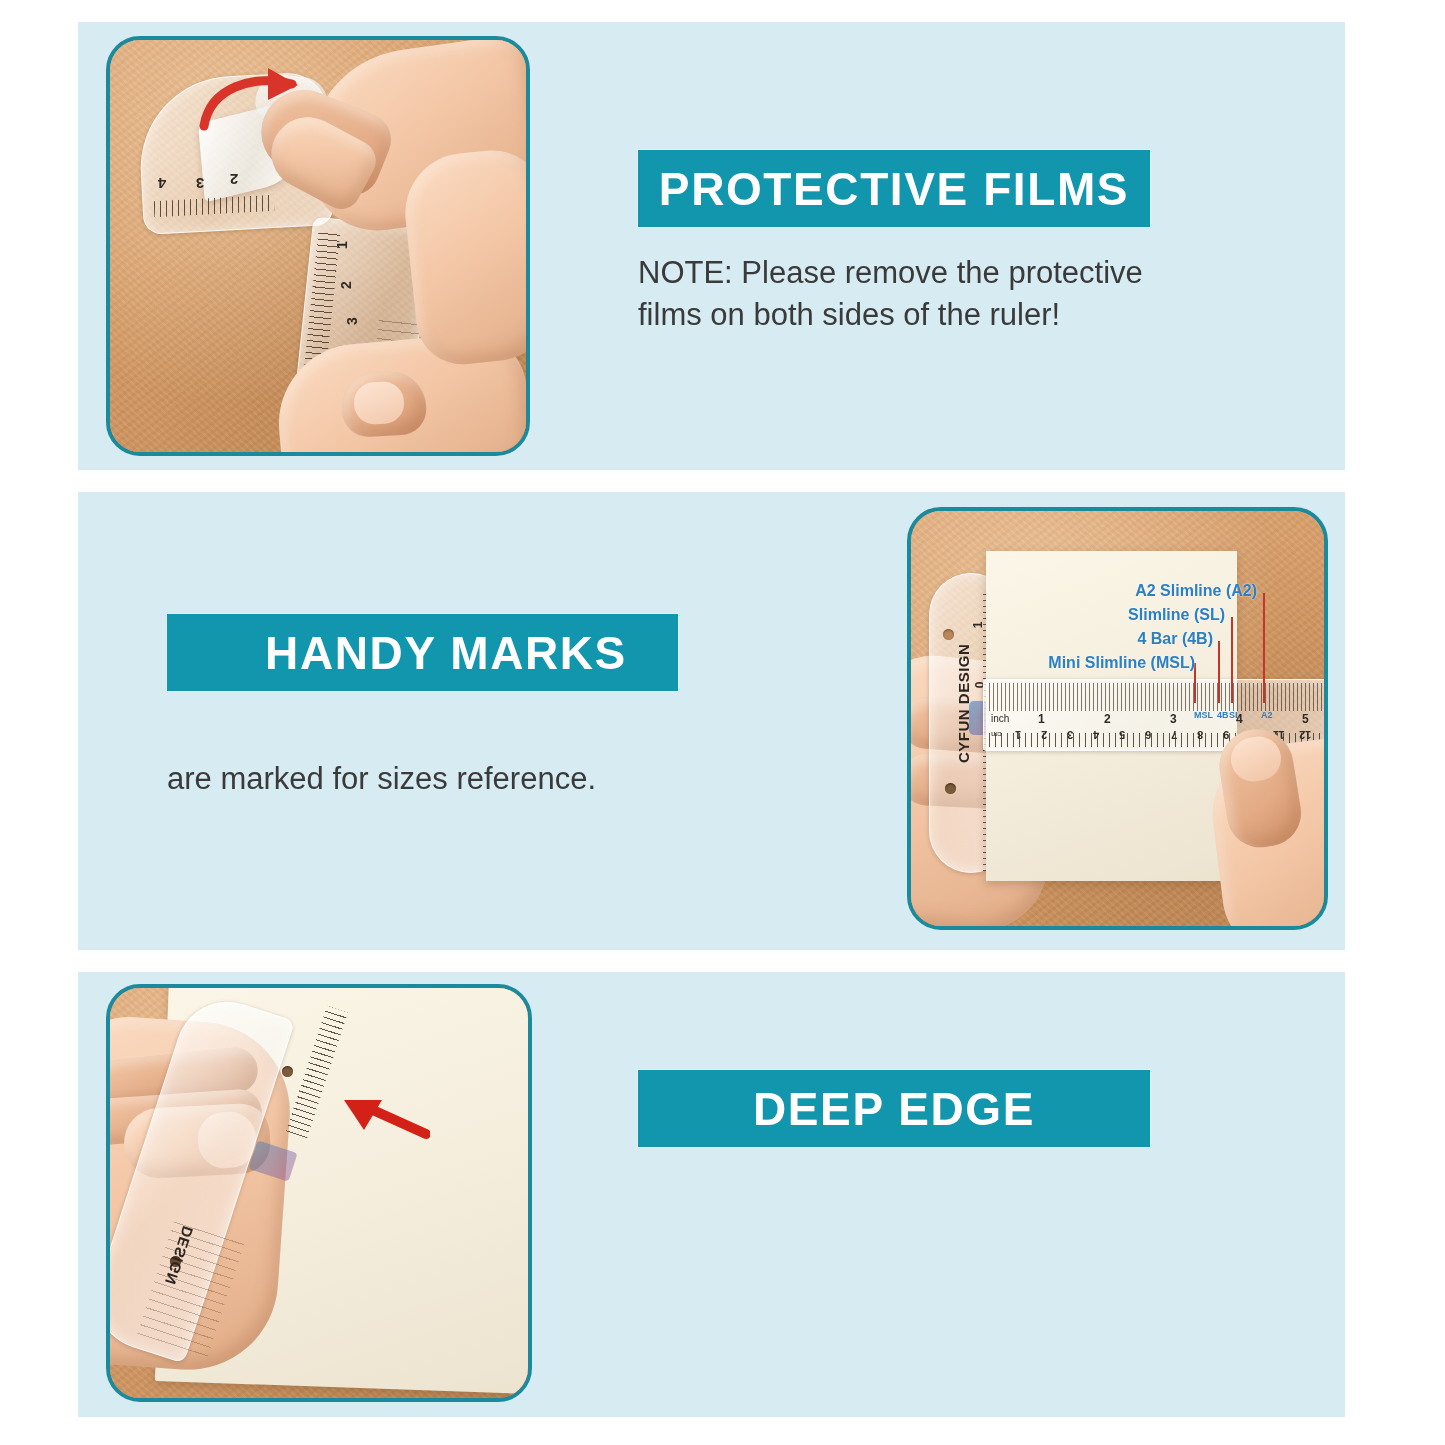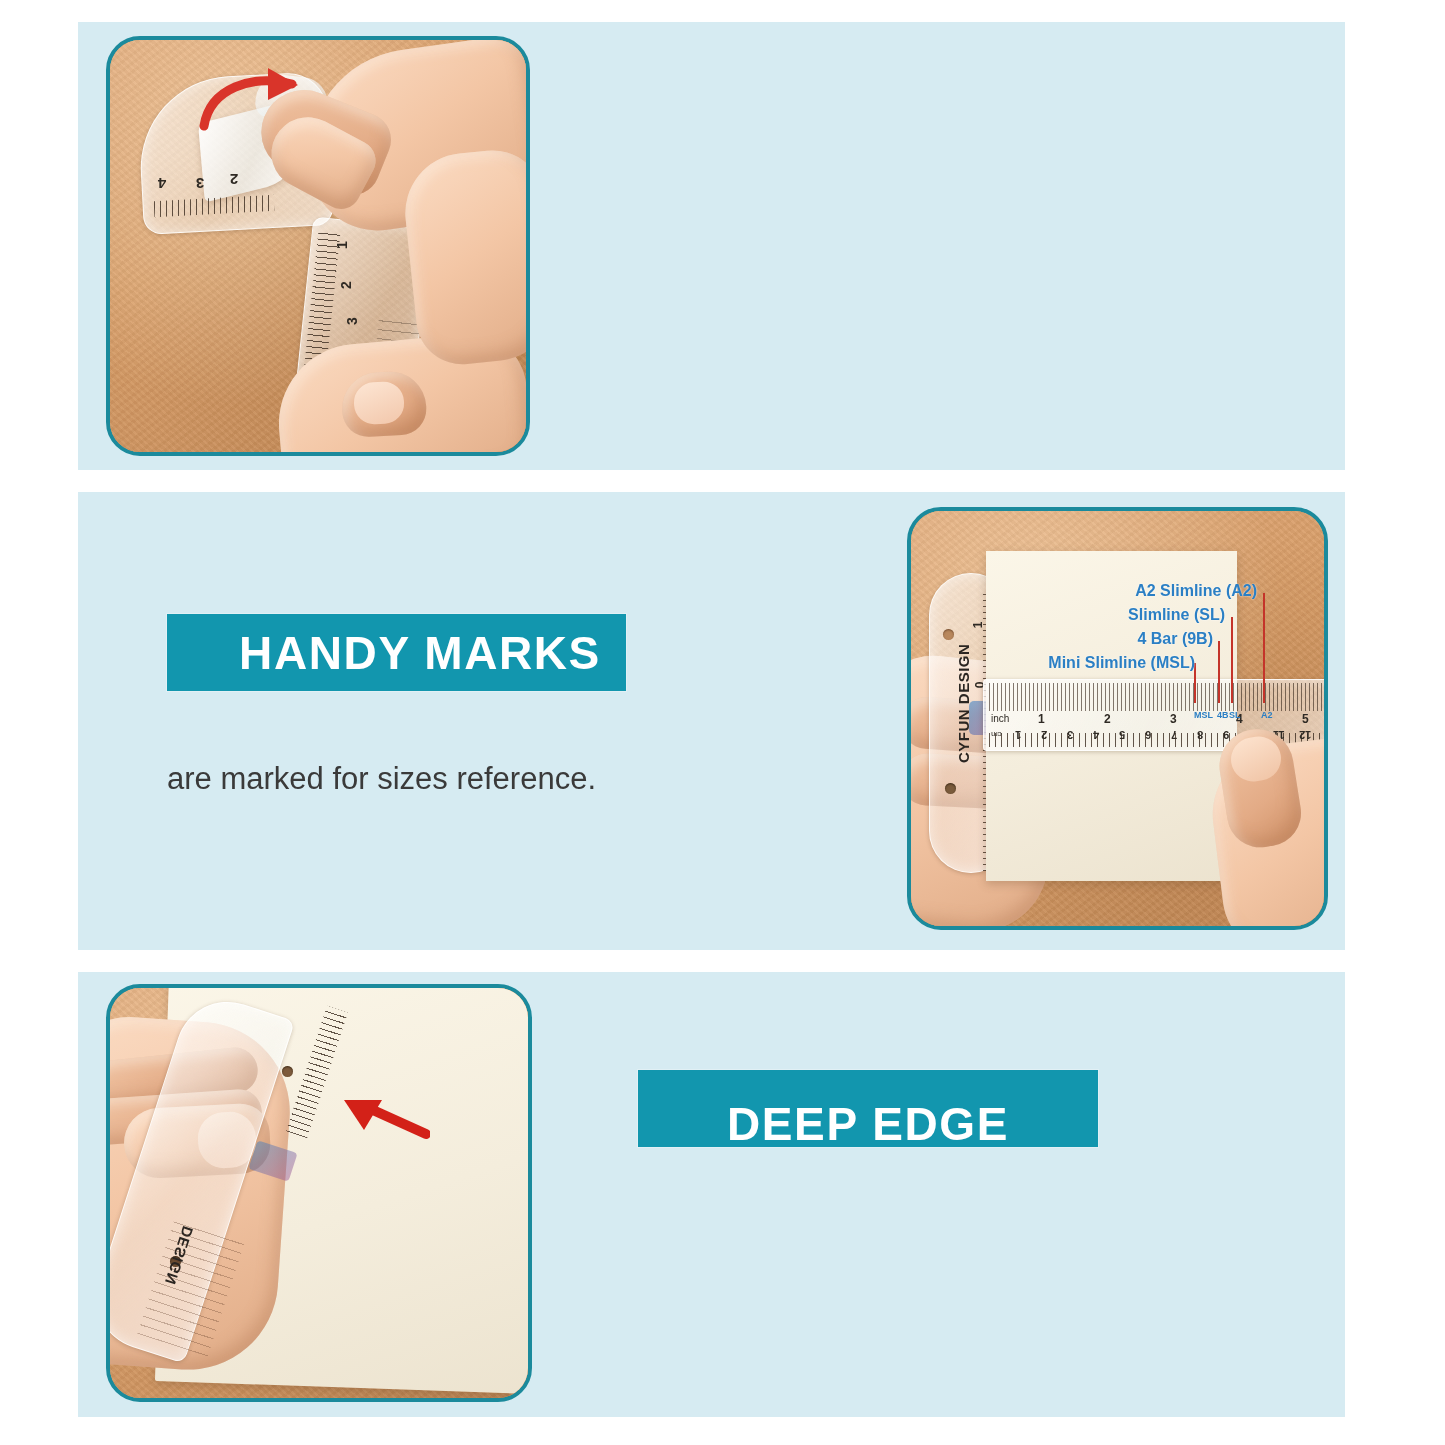--- a/index.html
+++ b/index.html
@@ -158,24 +158,24 @@
     line-height: 1.37;
     font-weight: 400;
     margin-top: 25px;
   }
 
   
   #text-1 { left: 560px; top: 128px;  width: 660px; }
   #text-1 .heading-bar { width: 512px; height: 77px; }
 
   #text-2 { left: 167px; top: 614px;  width: 660px; }
-  #text-2 .heading-bar { width: 459px; height: 77px; padding-left: 47px; }
+  #text-2 .heading-bar { width: 511px; height: 77px; padding-left: 47px; }
 
   #text-3 { left: 560px; top: 1070px; width: 660px; }
-  #text-3 .heading-bar { width: 460px; height: 77px; align-items: flex-end; }
+  #text-3 .heading-bar { width: 512px; height: 77px; }
 </style>
 </head>
 <body>
 
 <div id="page">
 
   <section class="panel" id="panel-1">
 
     <div class="photo" id="photo-1">
       <div class="cork"></div>
@@ -213,20 +213,29 @@
       <div style="position:absolute; left:244px; top:342px; width:50px; height:42px; border-radius:20px;
                   background:linear-gradient(160deg,#fde6d4,#f2c7ab); transform:rotate(-3deg);"></div>
       <div class="skin" style="left:300px; top:112px; width:140px; height:210px; border-radius:60px 52px 60px 46px; transform:rotate(-6deg);"></div>
 
       <svg class="red-arrow" style="left:88px; top:26px;" width="120" height="72" viewBox="0 0 120 72">
         <path d="M6 60 C 12 22, 54 8, 94 18" stroke="#d9342a" stroke-width="9" fill="none" stroke-linecap="round"></path>
         <path d="M70 2 L100 19 L70 34 Z" fill="#d9342a"></path>
       </svg>
     </div>
 
+    <div class="textcol" id="text-1" style="position:absolute; left:560px; top:128px;">
+      <div class="heading-bar">
+        <span class="heading-text">PROTECTIVE FILMS</span>
+      </div>
+      <p class="body-text">
+        <span>NOTE: Please remove the protective</span><br>
+        <span>films on both sides of the ruler!</span>
+      </p>
+    </div>
   </section>
 
   <section class="panel" id="panel-2">
 
     <div class="textcol" id="text-2" style="position:absolute; left:89px; top:122px;">
       <div class="heading-bar">
         <span class="heading-text">HANDY MARKS</span>
       </div>
       <p class="body-text">
         <br>
@@ -290,21 +299,21 @@
       <div style="position:absolute; left:318px; top:199px; font-size:9px; font-weight:700; color:#2b7fc4;">SL</div>
       <div style="position:absolute; left:350px; top:199px; font-size:9px; font-weight:700; color:#2b7fc4;">A2</div>
 
       <div class="leader" style="left:283px; top:152px; height:40px;"></div>
       <div class="leader" style="left:307px; top:130px; height:62px;"></div>
       <div class="leader" style="left:320px; top:106px; height:86px;"></div>
       <div class="leader" style="left:352px; top:82px;  height:110px;"></div>
 
       <div class="callout" style="left:118px; top:72px;  width:228px; font-size:16px;">A2 Slimline (A2)</div>
       <div class="callout" style="left:86px;  top:96px;  width:228px; font-size:16px;">Slimline (SL)</div>
-      <div class="callout" style="left:74px;  top:120px; width:228px; font-size:16px;">4 Bar (9B)</div>
+      <div class="callout" style="left:74px;  top:120px; width:228px; font-size:16px;">4 Bar (4B)</div>
       <div class="callout" style="left:56px;  top:144px; width:228px; font-size:16px;">Mini Slimline (MSL)</div>
 
       <div class="skin" style="left:306px; top:232px; width:160px; height:210px; border-radius:70px 40px 40px 60px; transform:rotate(-7deg);"></div>
       <div class="skin dark" style="left:312px; top:218px; width:74px; height:118px; border-radius:38px 38px 34px 34px; transform:rotate(-9deg);"></div>
       <div style="position:absolute; left:320px; top:226px; width:50px; height:44px; border-radius:24px;
                   background:linear-gradient(160deg,#fde4d0,#f0c3a4); transform:rotate(-9deg);"></div>
     </div>
   </section>
 
   <section class="panel" id="panel-3">

